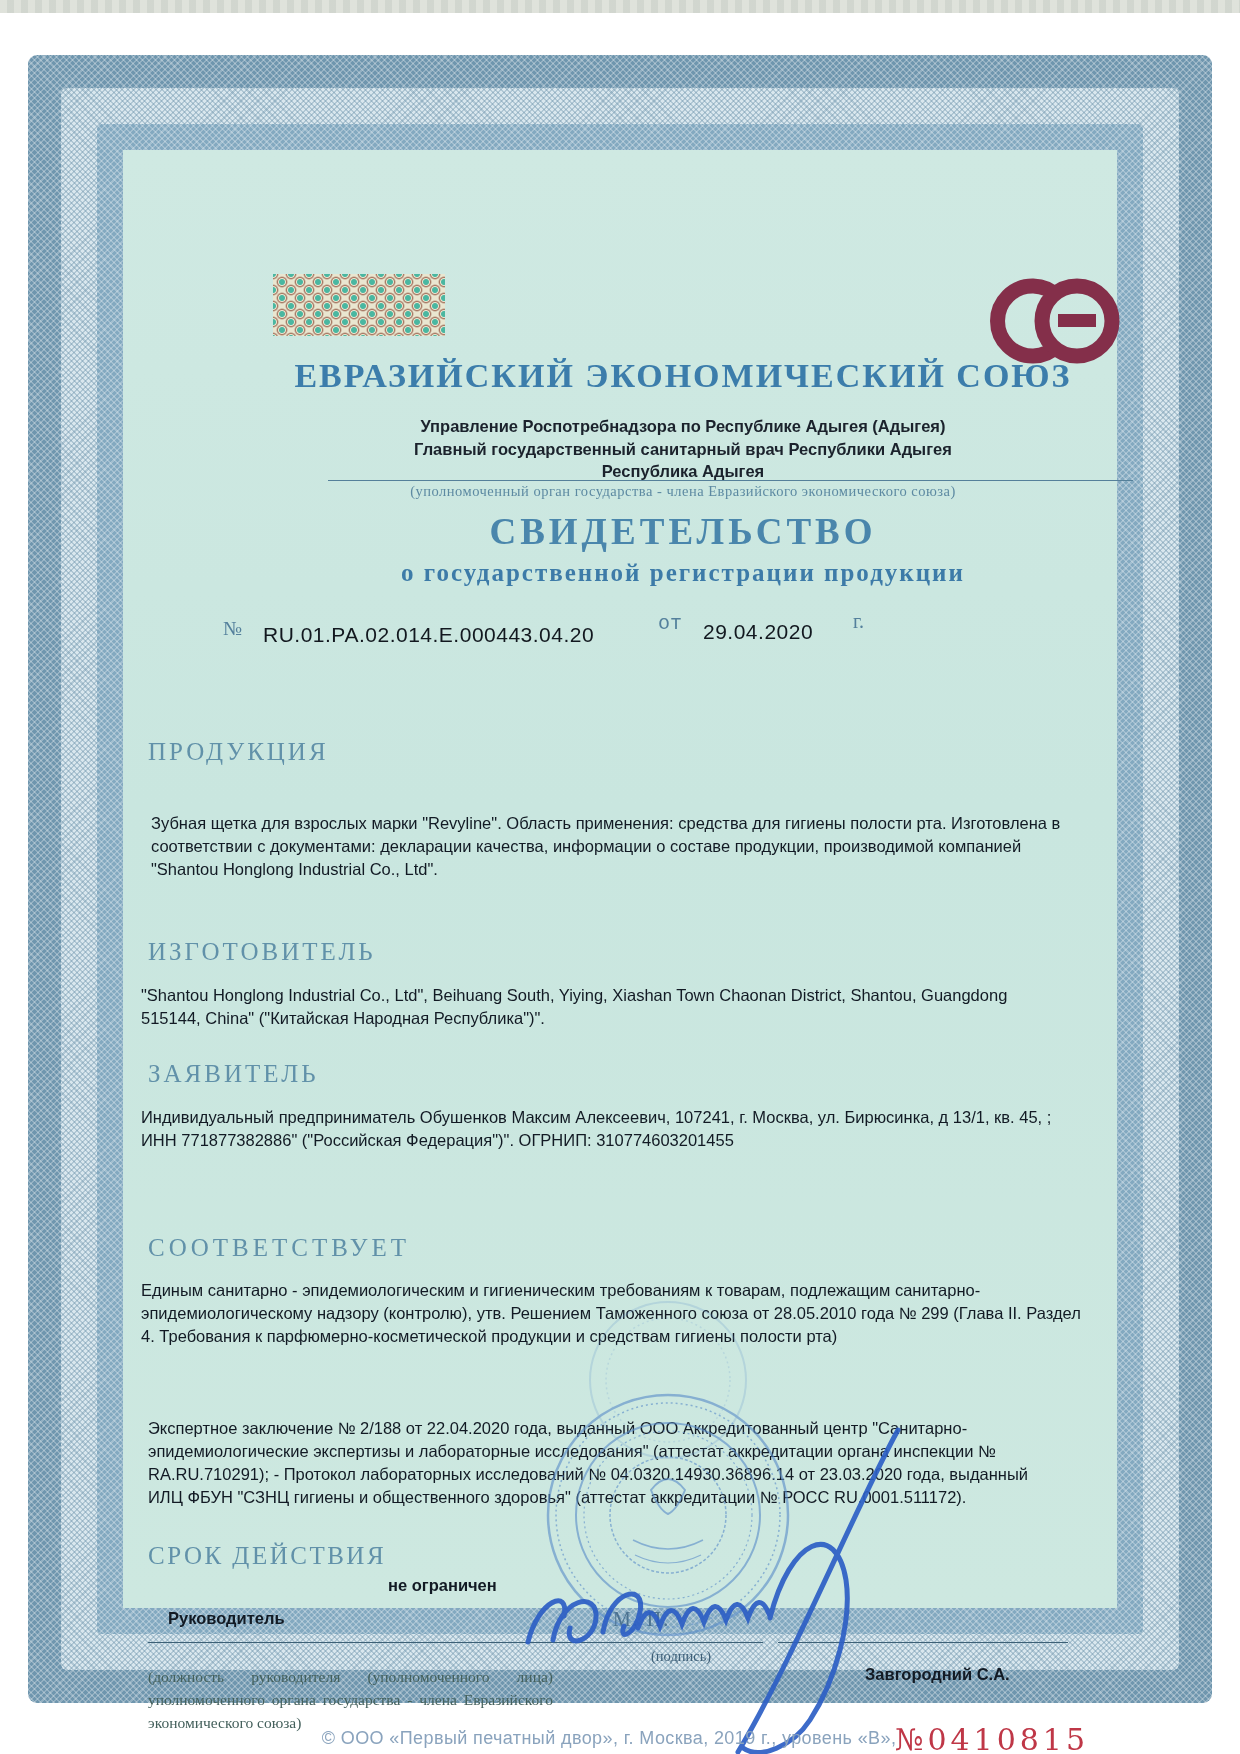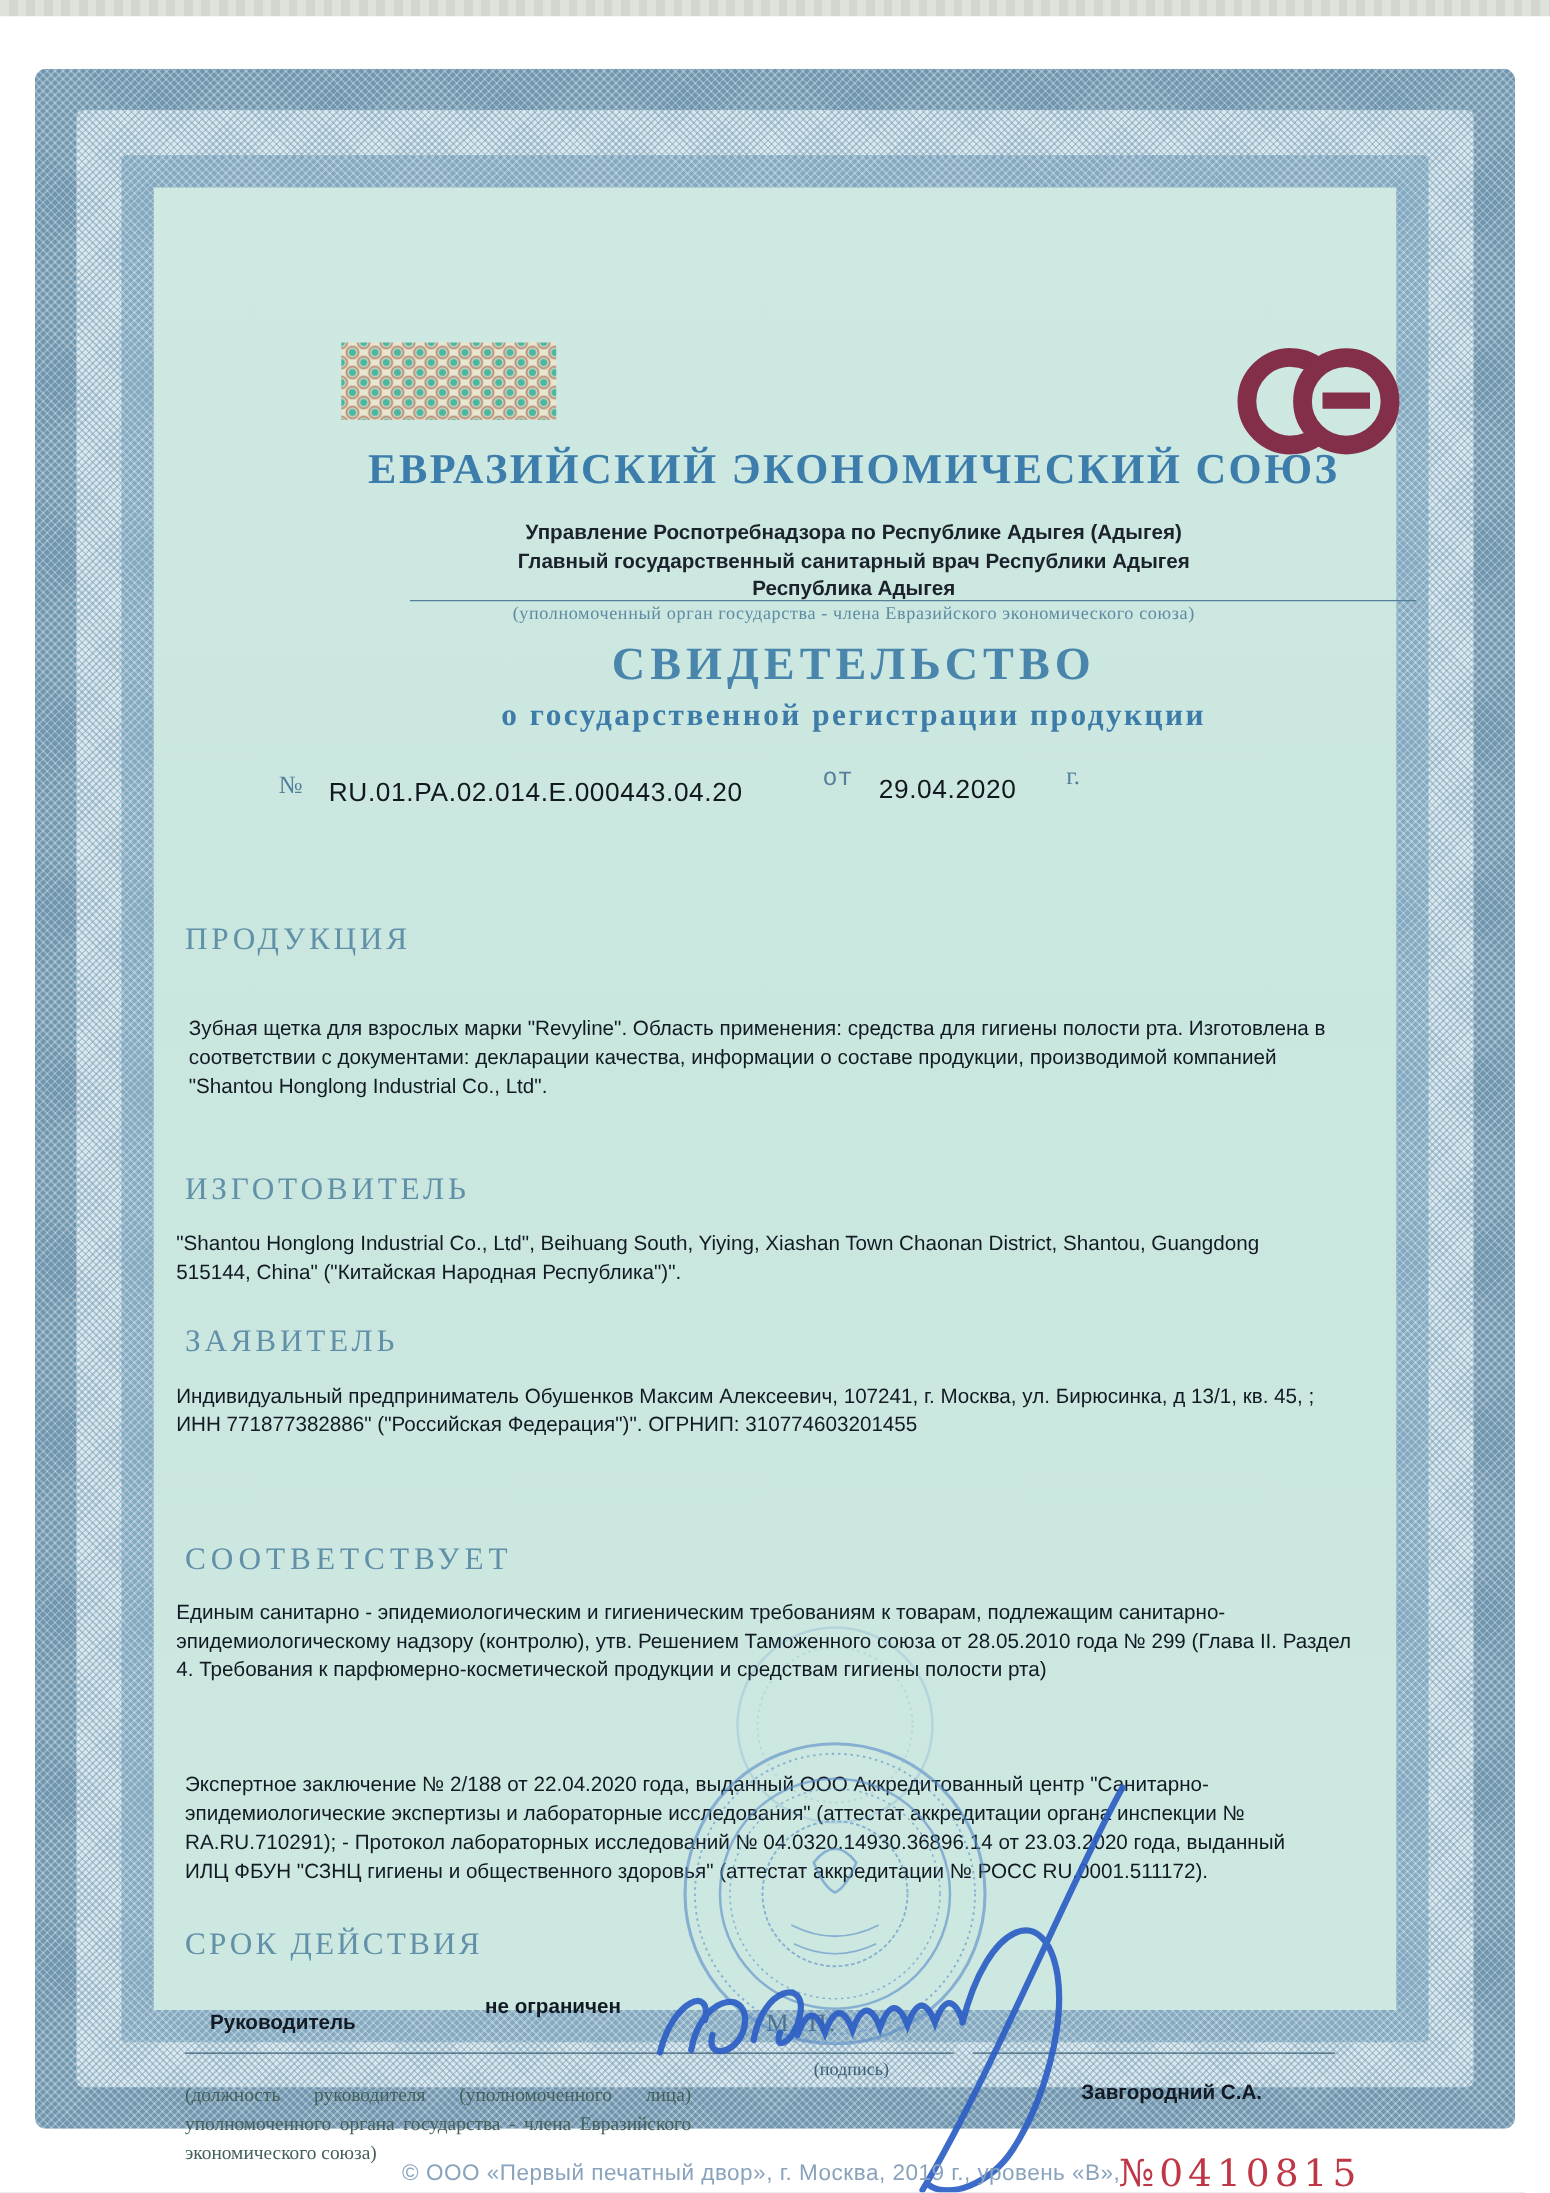--- a/index.html
+++ b/index.html
@@ -114,21 +114,21 @@
 
           <div class="abs sec-head" style="left:25px;top:910px;">ЗАЯВИТЕЛЬ</div>
           <div class="abs body-text" style="left:18px;top:956px;width:935px;">Индивидуальный предприниматель Обушенков Максим Алексеевич, 107241, г. Москва, ул. Бирюсинка, д 13/1, кв. 45, ; ИНН 771877382886" ("Российская Федерация")". ОГРНИП: 310774603201455</div>
 
           <div class="abs sec-head" style="left:25px;top:1084px;letter-spacing:4px;">СООТВЕТСТВУЕТ</div>
           <div class="abs body-text" style="left:18px;top:1129px;width:940px;">Единым санитарно - эпидемиологическим и гигиеническим требованиям к товарам, подлежащим санитарно-эпидемиологическому надзору (контролю), утв. Решением Таможенного союза от 28.05.2010 года № 299 (Глава II. Раздел 4. Требования к парфюмерно-косметической продукции и средствам гигиены полости рта)</div>
 
           <div class="abs body-text" style="left:25px;top:1267px;width:905px;">Экспертное заключение № 2/188 от 22.04.2020 года, выданный ООО Аккредитованный центр "Санитарно-эпидемиологические экспертизы и лабораторные исследования" (аттестат аккредитации органа инспекции № RA.RU.710291); - Протокол лабораторных исследований № 04.0320.14930.36896.14 от 23.03.2020 года, выданный ИЛЦ ФБУН "СЗНЦ гигиены и общественного здоровья" (аттестат аккредитации № РОСС RU.0001.511172).</div>
 
           <div class="abs sec-head" style="left:25px;top:1392px;letter-spacing:2.5px;">СРОК ДЕЙСТВИЯ</div>
-          <div class="abs body-text" style="left:265px;top:1424px;font-weight:bold;margin-top:20px;">не ограничен</div>
+          <div class="abs body-text" style="left:265px;top:1424px;font-weight:bold;">не ограничен</div>
 
           <svg class="abs" style="left:400px;top:1140px;width:290px;height:370px;opacity:.62;" viewBox="0 0 290 370" aria-hidden="true">
             <circle cx="145" cy="90" r="78" fill="none" stroke="#5c8ec9" stroke-width="2" opacity=".35"></circle>
             <circle cx="145" cy="90" r="62" fill="none" stroke="#5c8ec9" stroke-width="1.5" opacity=".3" stroke-dasharray="2 3"></circle>
             <circle cx="145" cy="225" r="120" fill="none" stroke="#5c8ec9" stroke-width="2.5"></circle>
             <circle cx="145" cy="225" r="112" fill="none" stroke="#5c8ec9" stroke-width="1.5" stroke-dasharray="2 3"></circle>
             <circle cx="145" cy="225" r="92" fill="none" stroke="#5c8ec9" stroke-width="2"></circle>
             <circle cx="145" cy="225" r="84" fill="none" stroke="#5c8ec9" stroke-width="1.2" stroke-dasharray="2 3"></circle>
             <circle cx="145" cy="225" r="58" fill="none" stroke="#5c8ec9" stroke-width="1.5" stroke-dasharray="3 2"></circle>
             <path d="M 128 200 q 17 -22 34 0 q -8 20 -17 24 q -9 -4 -17 -24 Z" fill="none" stroke="#5c8ec9" stroke-width="2"></path>

